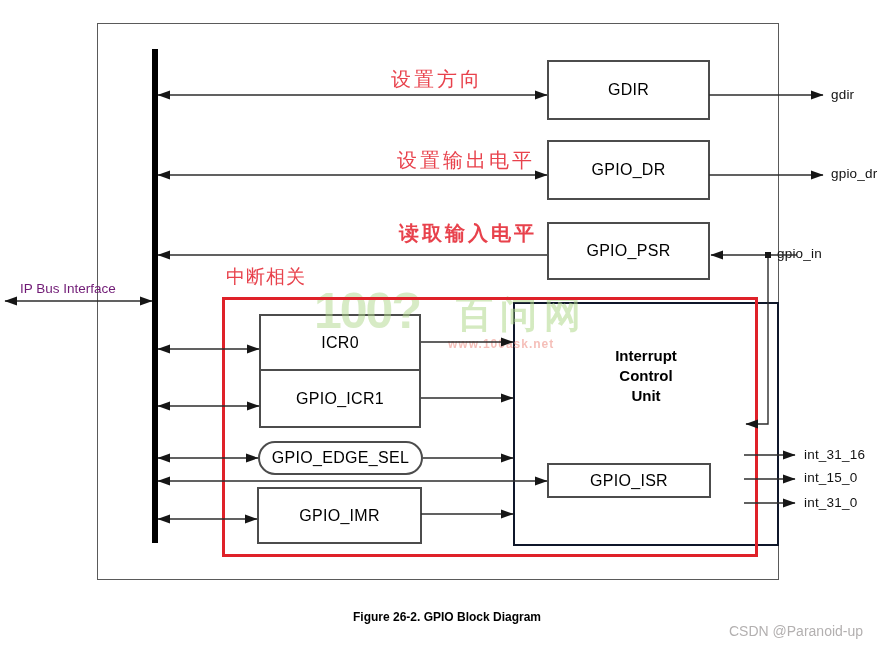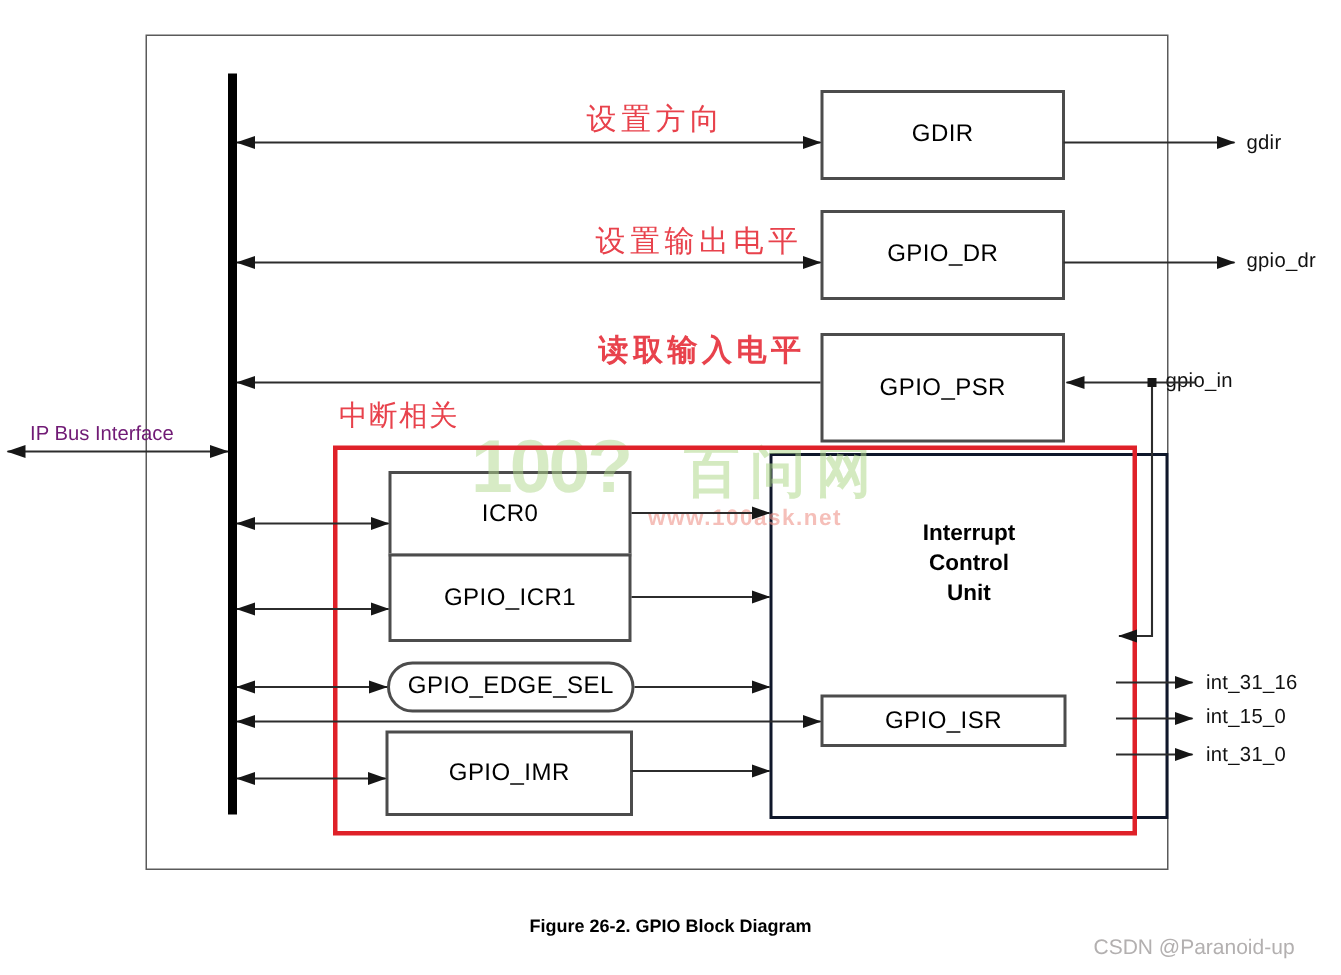--- a/index.html
+++ b/index.html
@@ -47,21 +47,21 @@
   
   .ipbus-label{
     position:absolute;left:20px;top:281px;font-size:13.5px;color:#701a75;z-index:5;white-space:nowrap;
   }
   
   svg.wires{position:absolute;left:0;top:0;width:894px;height:650px;z-index:5;pointer-events:none;}
   
   .wm{position:absolute;z-index:3;pointer-events:none;font-weight:bold;white-space:nowrap;}
   .wm-logo{left:314px;top:282px;font-size:50px;color:rgba(176,216,140,0.50);letter-spacing:-2px;text-align:center;}
   .wm-name{left:456px;top:290px;font-size:37px;color:rgba(176,216,140,0.55);letter-spacing:7px;}
-  .wm-url{left:432px;top:337px;font-size:15px;color:rgba(238,148,138,0.60);letter-spacing:1px;}
+  .wm-url{left:448px;top:337px;font-size:12px;color:rgba(238,148,138,0.60);letter-spacing:1px;}
   
   .caption{
     position:absolute;left:97px;top:610px;width:700px;text-align:center;
     font-size:12px;font-weight:bold;color:#000;z-index:5;
   }
   .credit{
     position:absolute;left:729px;top:623px;font-size:14px;color:#b3b0b0;z-index:5;white-space:nowrap;
   }
 </style>
 </head>
@@ -77,21 +77,21 @@
 
   <div class="busbar"></div>
   <div class="ipbus-label">IP Bus Interface</div>
 
   <div class="reg" style="left:547px;top:60px;width:163px;height:60px;">
     <span>GDIR</span>
   </div>
   <div class="reg" style="left:547px;top:140px;width:163px;height:60px;">
     <span>GPIO_DR</span>
   </div>
-  <div class="reg" style="left:547px;top:222px;width:163px;height:73px;">
+  <div class="reg" style="left:547px;top:222px;width:163px;height:58px;">
     <span>GPIO_PSR</span>
   </div>
 
   <div class="reg" style="left:259px;top:314px;width:162px;height:57px;">
     <span>ICR0</span>
   </div>
   <div class="reg" style="left:259px;top:369px;width:162px;height:59px;">
     <span>GPIO_ICR1</span>
   </div>
   <div class="reg small" style="left:258px;top:441px;width:165px;height:34px;">

